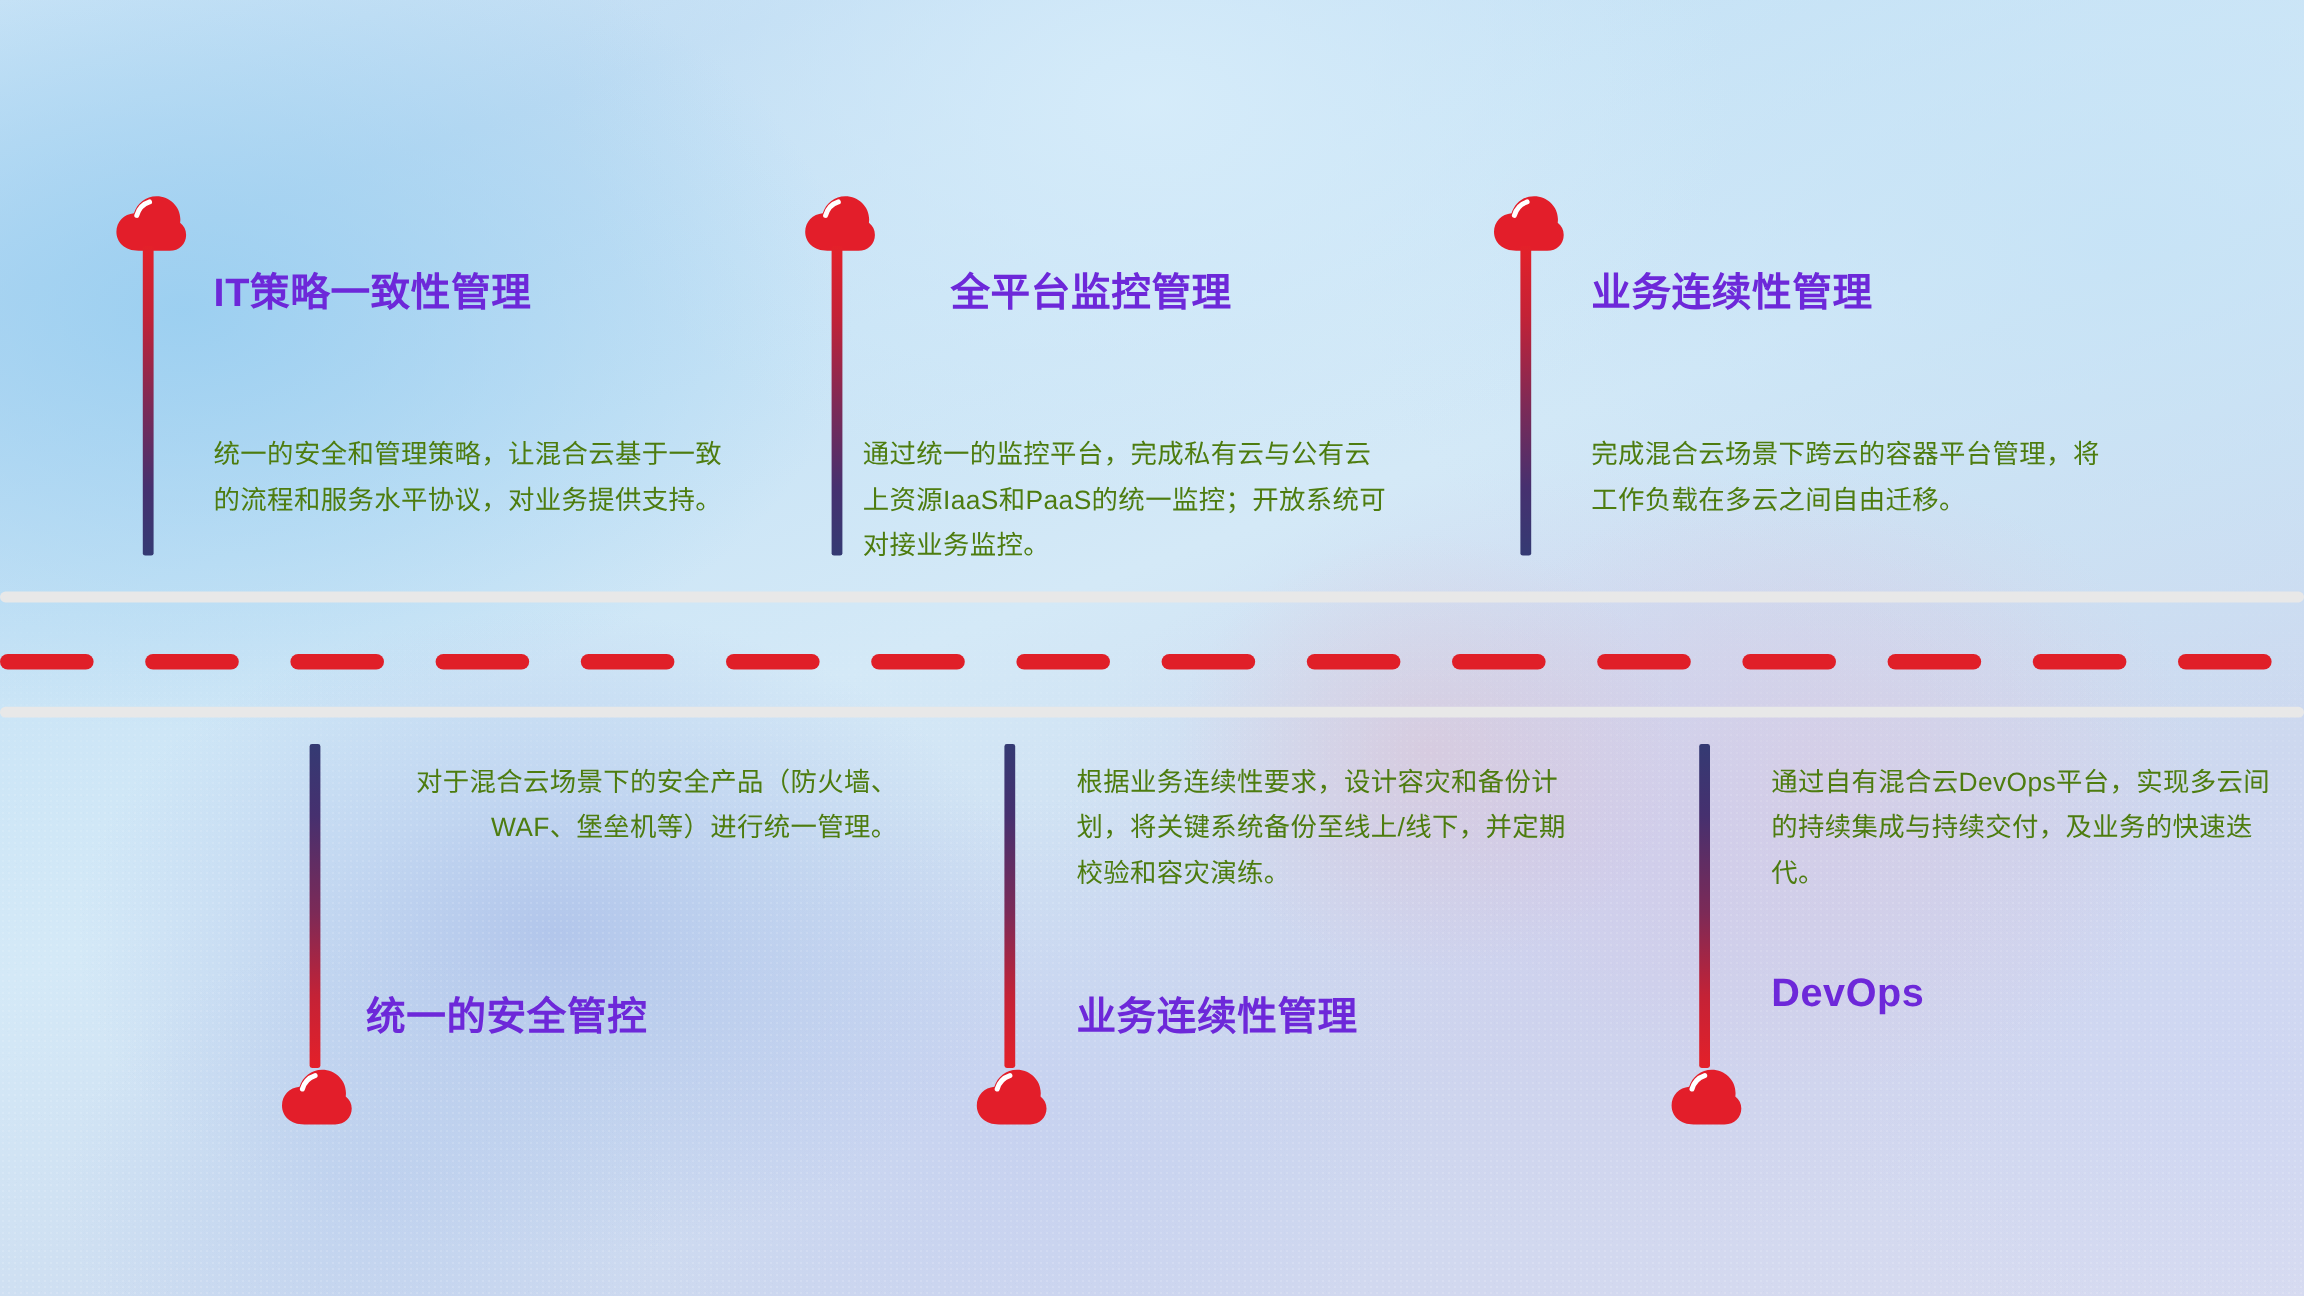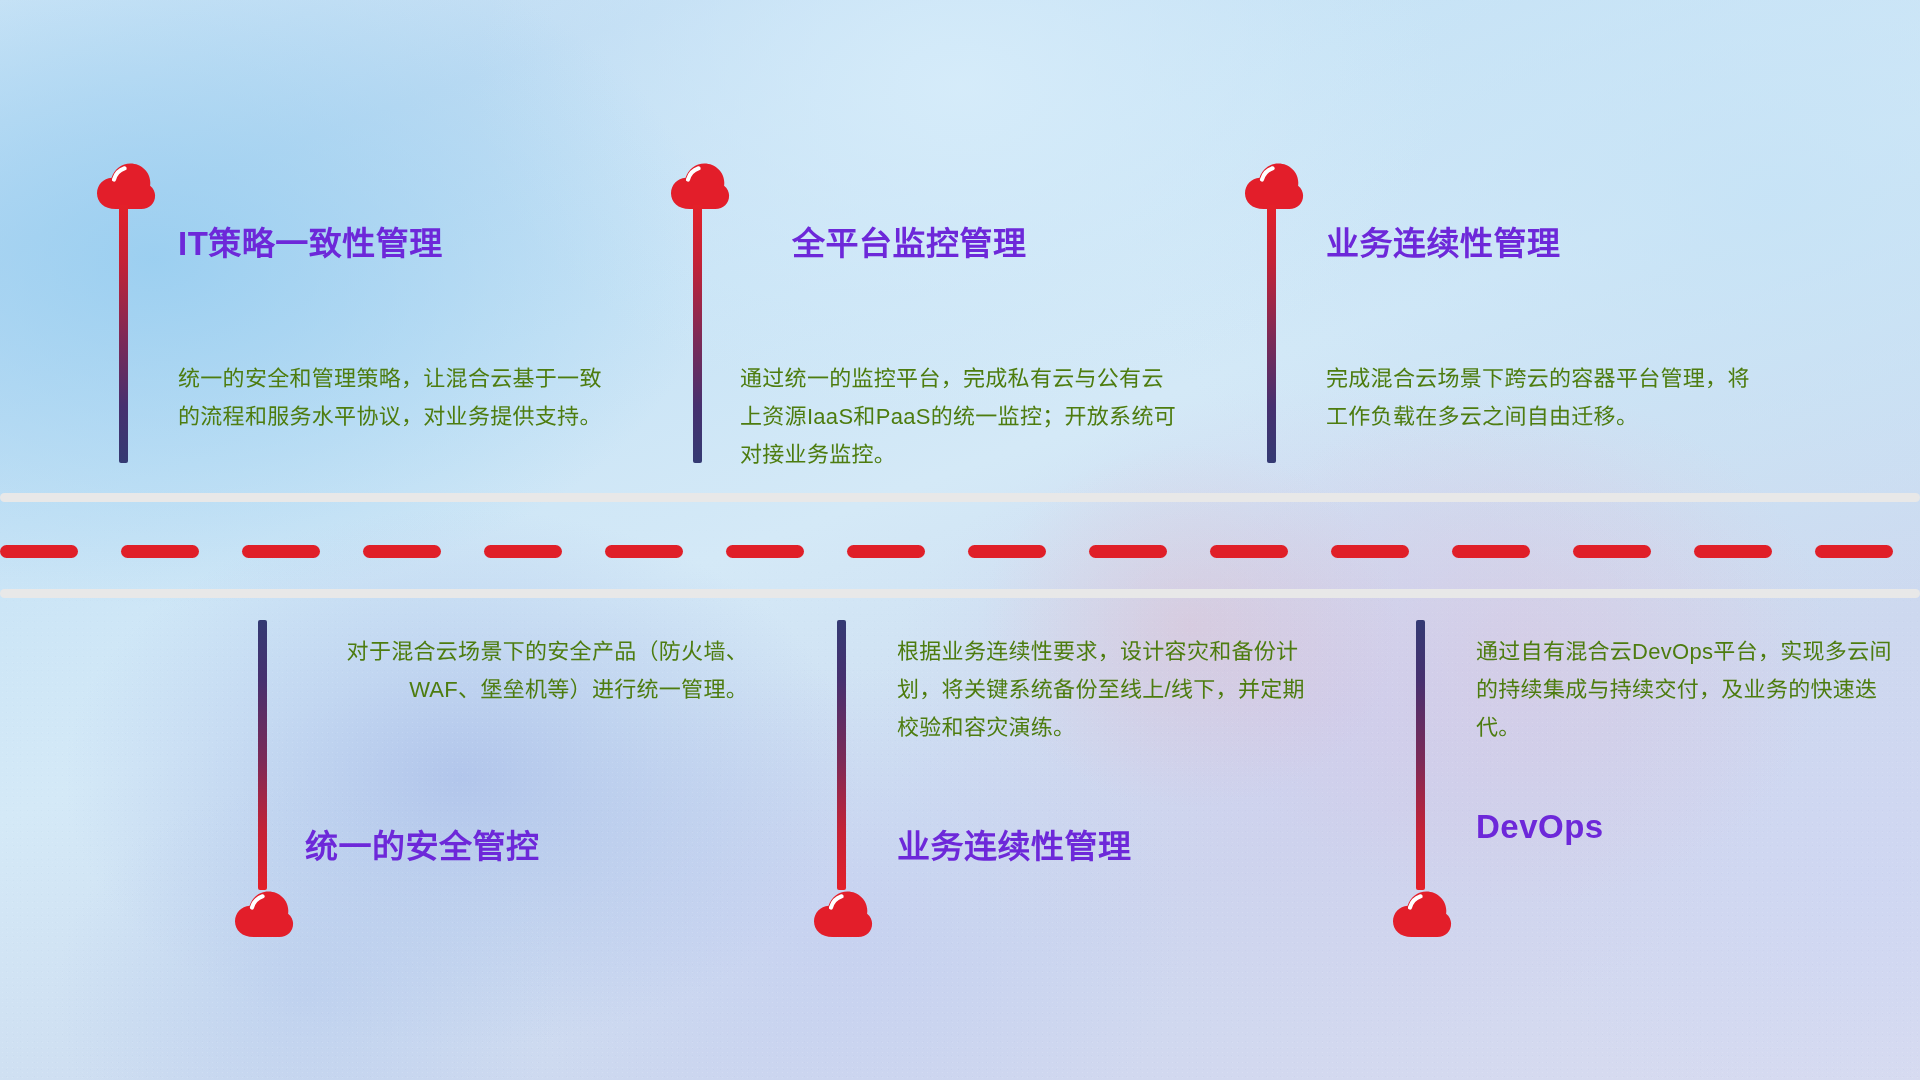--- a/index.html
+++ b/index.html
@@ -158,21 +158,21 @@
 
   <div class="col">
     <div class="cloud-icon" style="left:669px; top:162px;">
       <svg viewBox="0 0 62 48" width="62" height="48" xmlns="http://www.w3.org/2000/svg">
         <path d="M20.5 47C9.2 47 2 40.2 2 31.2 2 22.8 8.4 16.4 16.6 15.7 19.3 7.2 26.6 1.5 35.4 1.5c11 0 19.9 8.6 19.9 19.3 0 1 -.1 2 -.2 2.9 3.2 2.4 5 6 5 10.1C60.1 41.4 54.4 47 46.3 47Z" fill="#e31e2a"></path>
         <path d="M19 17.5c1.6-5.6 5.6-9.6 10.6-11.2" stroke="#ffffff" stroke-width="4.2" stroke-linecap="round" fill="none"></path>
       </svg>
     </div>
     <div class="stem down" style="left:693px; top:205px; height:258px;"></div>
     <div class="heading" style="left:752px; top:217px;margin-left:40px;">全平台监控管理</div>
-    <div class="body-text" style="left:740px; top:360px; width:440px;">通过统一的监控平台，完成私有云与公有云上资源IaaS和PaaS的统一监控；开放系统可对接业务监控。</div>
+    <div class="body-text" style="left:719px; top:360px; width:440px;">通过统一的监控平台，完成私有云与公有云上资源IaaS和PaaS的统一监控；开放系统可对接业务监控。</div>
   </div>
 
   <div class="col">
     <div class="cloud-icon" style="left:1243px; top:162px;">
       <svg viewBox="0 0 62 48" width="62" height="48" xmlns="http://www.w3.org/2000/svg">
         <path d="M20.5 47C9.2 47 2 40.2 2 31.2 2 22.8 8.4 16.4 16.6 15.7 19.3 7.2 26.6 1.5 35.4 1.5c11 0 19.9 8.6 19.9 19.3 0 1 -.1 2 -.2 2.9 3.2 2.4 5 6 5 10.1C60.1 41.4 54.4 47 46.3 47Z" fill="#e31e2a"></path>
         <path d="M19 17.5c1.6-5.6 5.6-9.6 10.6-11.2" stroke="#ffffff" stroke-width="4.2" stroke-linecap="round" fill="none"></path>
       </svg>
     </div>
     <div class="stem down" style="left:1267px; top:205px; height:258px;"></div>

